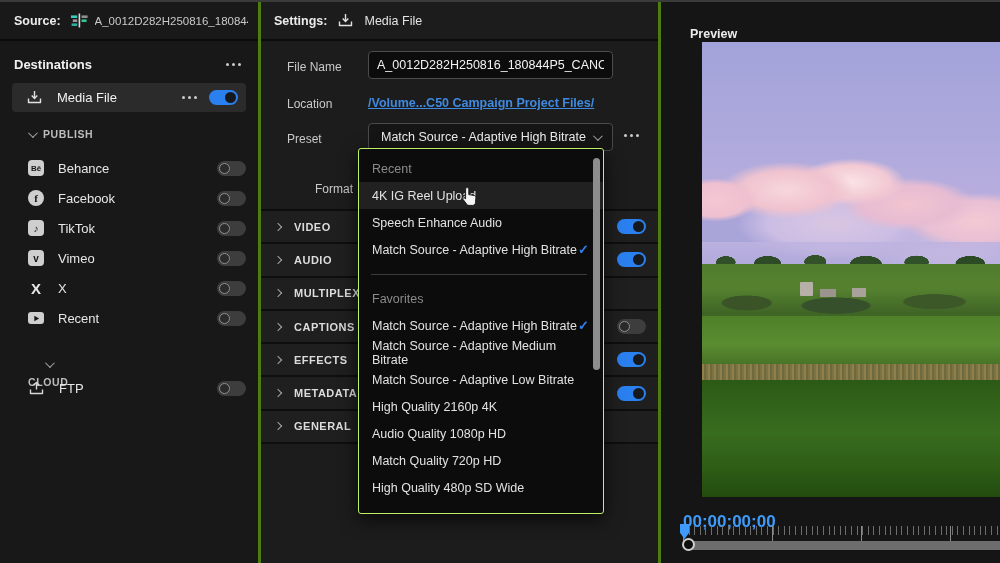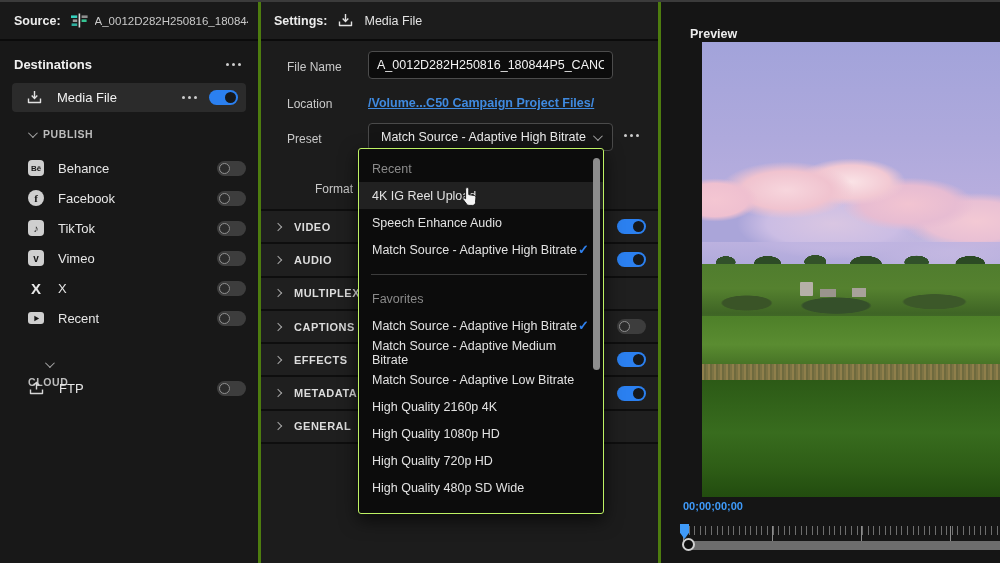--- a/index.html
+++ b/index.html
@@ -137,21 +137,21 @@
   .v-building1 { position:absolute; left:98px; top:240px; width:13px; height:14px; background:#b6b0a8; border-radius:1px; }
   .v-building2 { position:absolute; left:118px; top:247px; width:16px; height:8px; background:#9a948c; }
   .v-building3 { position:absolute; left:150px; top:246px; width:14px; height:9px; background:#a8a29a; }
   .v-field { position:absolute; left:0; top:274px; width:100%; height:52px;
     background:linear-gradient(180deg,#4e8029 0%,#5a8c31 55%,#446f24 100%); }
   .v-reeds { position:absolute; left:0; top:322px; width:100%; height:18px;
     background:repeating-linear-gradient(90deg,#8f7f4b 0 2px,#6e6a3e 2px 4px,#7c7344 4px 6px); }
   .v-grass { position:absolute; left:0; top:338px; width:100%; height:117px;
     background:linear-gradient(180deg,#2c5a16 0%,#386c1e 45%,#2e5d16 75%,#224c0f 100%); }
 
-  .timecode { position:absolute; left:22px; top:498px; font-size:11px; font-weight:bold; color:#3f9bfa; }
+  .timecode { position:absolute; left:22px; top:510px; font-size:17px; font-weight:bold; color:#3f9bfa; }
 
   .ruler { position:absolute; left:22px; top:524px; width:317px; height:15px;
     background-image:
       repeating-linear-gradient(90deg,#8c8c8c 0 1px, transparent 1px 89px),
       repeating-linear-gradient(90deg,#6e6e6e 0 1px, transparent 1px 5.6px);
     background-size:auto 15px, auto 9px; background-repeat:repeat-x; background-position:0 0; }
   .playhead { position:absolute; left:19px; top:522px; width:9px; height:15px; background:#3f9bfa;
     clip-path:polygon(0 0,100% 0,100% 58%,50% 100%,0 58%); z-index:5; cursor:grab; }
   .scrub-bar { position:absolute; left:27px; top:539px; width:312px; height:9px; background:#6d6d6d;
     border-radius:4px 0 0 4px; }
@@ -381,24 +381,24 @@
       <div class="menu-item">
         <span>Match Source - Adaptive Medium Bitrate</span>
       </div>
       <div class="menu-item">
         <span>Match Source - Adaptive Low Bitrate</span>
       </div>
       <div class="menu-item">
         <span>High Quality 2160p 4K</span>
       </div>
       <div class="menu-item">
-        <span>High Quality 1080p HD</span>
-      </div>
-      <div class="menu-item">
-        <span>High Quality 720p HD</span>
+        <span>Audio Quality 1080p HD</span>
+      </div>
+      <div class="menu-item">
+        <span>Match Quality 720p HD</span>
       </div>
       <div class="menu-item">
         <span>High Quality 480p SD Wide</span>
       </div>
       <div class="menu-scrollbar"></div>
       <div class="hand-cursor">
         <svg width="19" height="22" viewBox="0 0 19 22">
           <path d="M6.2 1.6 C7.1 1.6 7.8 2.3 7.8 3.2 L7.8 8.6 L12.9 9.4 C14.2 9.6 15 10.5 14.9 11.8 L14.5 16.6 C14.4 18.2 13.1 19.4 11.5 19.4 L8 19.4 C7 19.4 6.1 18.9 5.5 18.1 L2 13.3 C1.4 12.5 2.4 11.4 3.4 12 L4.6 12.8 L4.6 3.2 C4.6 2.3 5.3 1.6 6.2 1.6 Z" fill="#f4f4f4" stroke="#1a1a1a" stroke-width="1"></path>
         </svg>
       </div>

